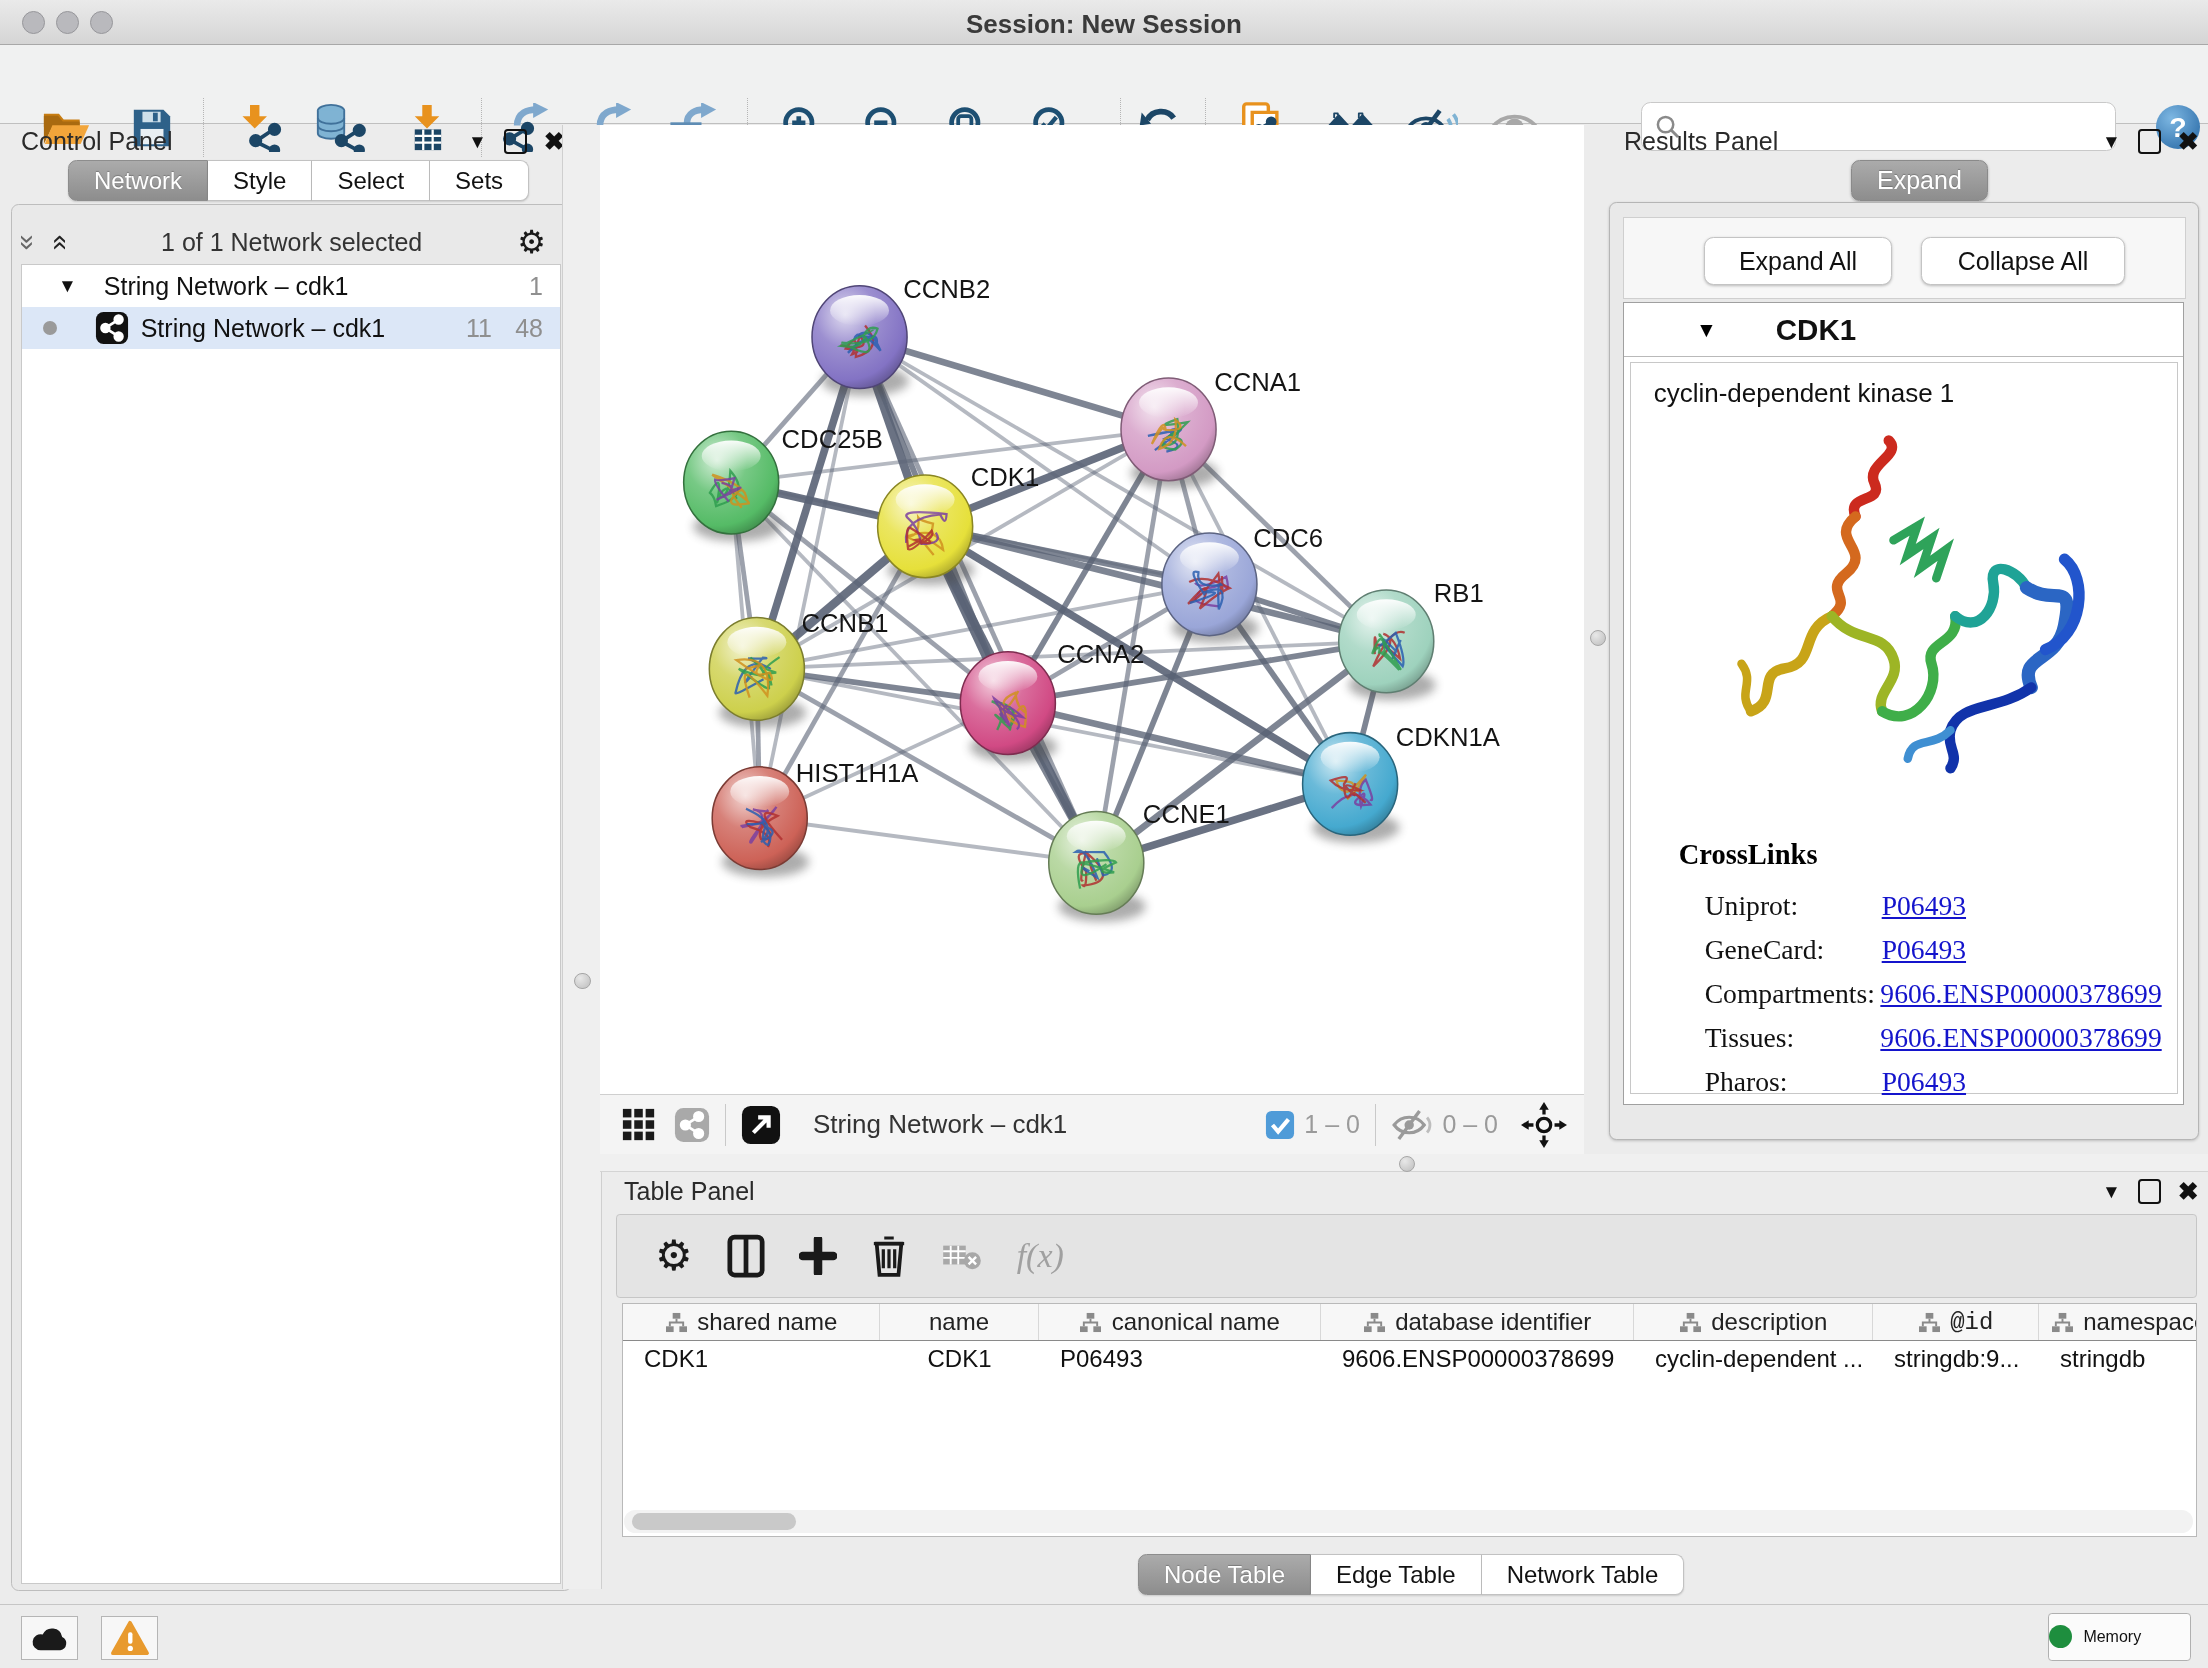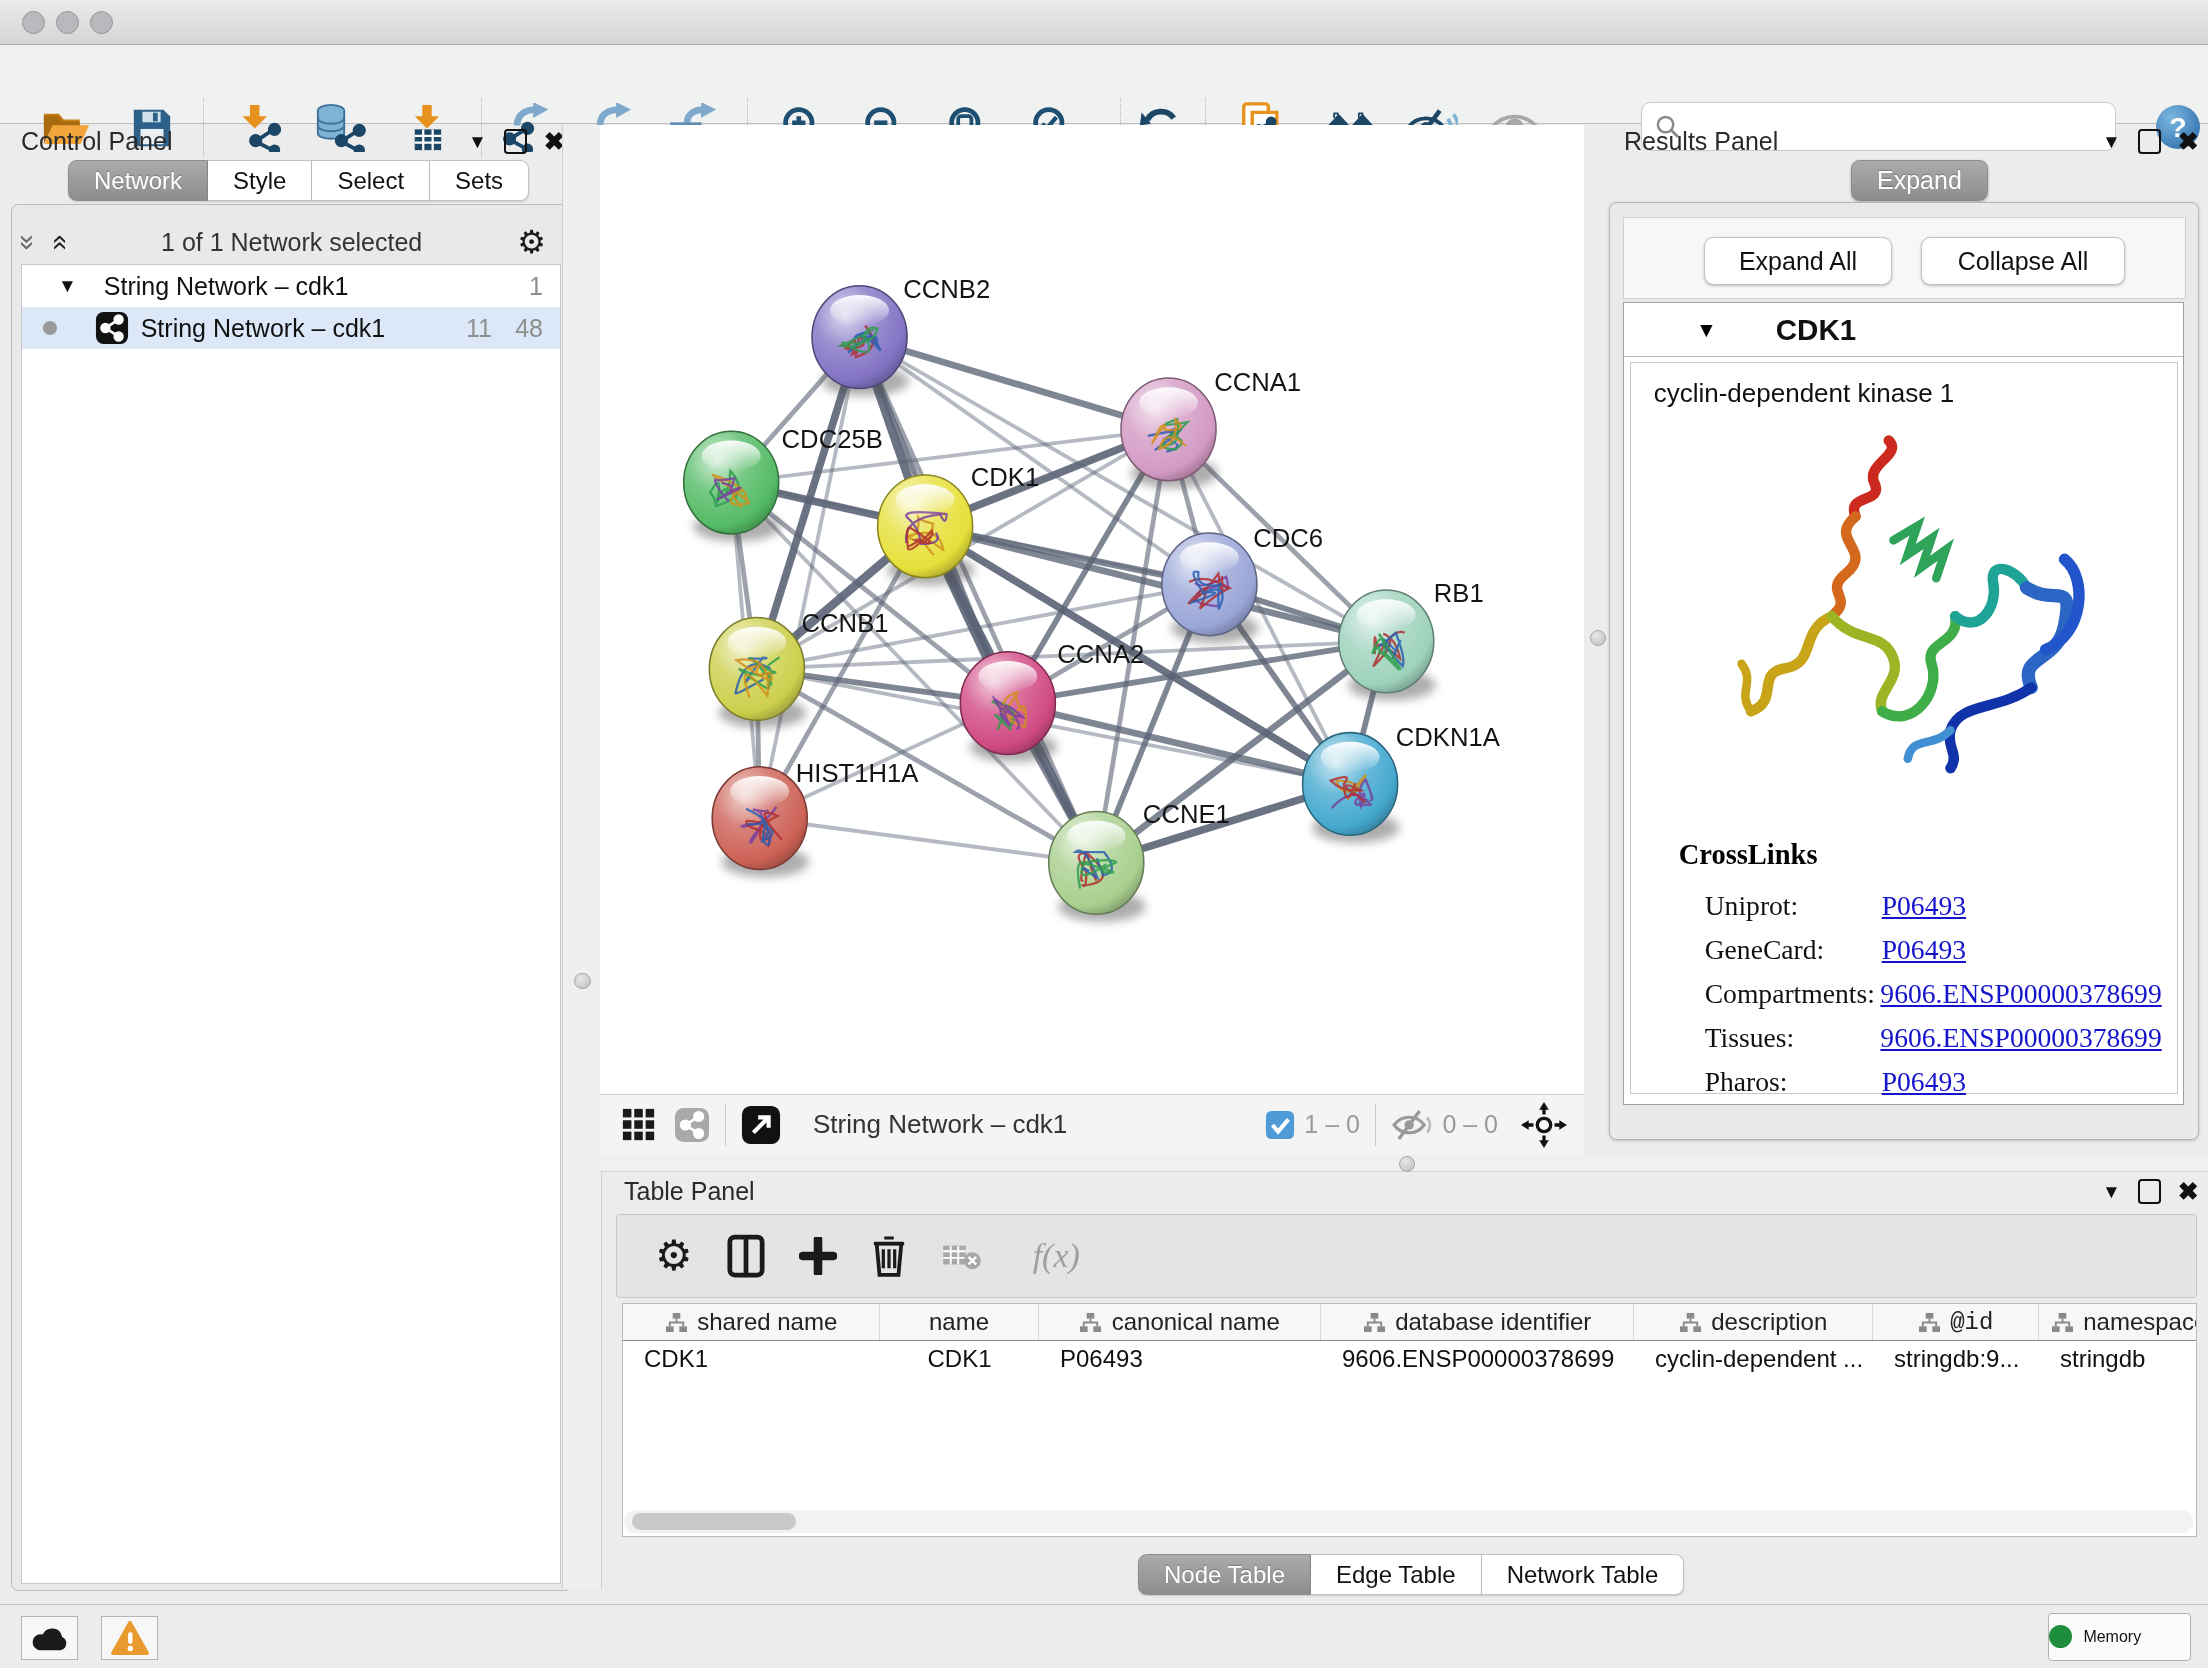--- a/index.html
+++ b/index.html
@@ -83,21 +83,21 @@
   #rp-xl-title{position:absolute;left:48px;top:476px;font-family:"Liberation Serif",serif;font-size:28.5px;font-weight:bold;color:#000;}
   #rp-xlinks{position:absolute;left:74px;top:521px;width:457px;}
   .xl-row{display:flex;height:44px;align-items:center;font-family:"Liberation Serif",serif;font-size:27.6px;color:#111;}
   .xl-label{width:177px;}
   .xl-val{color:#1414cc;text-decoration:underline;}
   
   #tp-title{position:absolute;left:624px;top:1177px;}
   #tp-controls{position:absolute;left:2102px;top:1177px;display:flex;gap:17px;align-items:center;}
   #tp-toolbar{position:absolute;left:616px;top:1214px;width:1581px;height:84px;background:#e4e4e4;
     border:1px solid #c6c6c6;border-radius:3.8px;display:flex;align-items:center;gap:34px;padding-left:38px;box-sizing:border-box;}
-  #fx-icon{font-family:"Liberation Serif",serif;font-style:italic;font-size:34px;color:#a0a0a0;margin-left:16px;}
+  #fx-icon{font-family:"Liberation Serif",serif;font-style:italic;font-size:34px;color:#a0a0a0;}
   #tp-table{position:absolute;left:622px;top:1303px;width:1575px;height:234px;background:#fff;border:1px solid #b9b9b9;overflow:hidden;box-sizing:border-box;}
   #tp-header{display:flex;height:36px;background:#f7f7f7;border-bottom:1.9px solid #8a8a8a;}
   .th{display:flex;align-items:center;justify-content:center;gap:9.5px;font-size:24px;color:#222;
     border-right:1px solid #d8d8d8;box-sizing:border-box;overflow:hidden;white-space:nowrap;flex:none;}
   #tp-row{display:flex;height:36px;}
   .td{font-size:24px;color:#111;display:flex;align-items:center;box-sizing:border-box;overflow:hidden;
     white-space:nowrap;padding-left:21px;flex:none;}
   .td.center{justify-content:center;padding-left:0;}
   #tp-hscroll{position:absolute;left:624px;top:1510px;width:1569px;height:23px;background:#f2f2f2;border-radius:11.4px;}
   #tp-hthumb{position:absolute;left:7.6px;top:2.9px;width:164px;height:17px;background:#c9c9c9;border-radius:8.6px;}
@@ -112,20 +112,21 @@
   .x-glyph{font-size:25px;font-weight:bold;color:#111;}
   .tri-glyph{font-size:19px;color:#111;}
 </style>
 </head>
 <body>
 
 <div id="titlebar">
   <div class="tlight" style="left:22px"></div>
   <div class="tlight" style="left:56px"></div>
   <div class="tlight" style="left:90px"></div>
+  <div id="win-title">Session: New Session</div>
 </div>
 
 <div id="toolbar">
   <div class="tbicon" style="left:40px">
     <svg width="49" height="44" viewBox="0 0 52 46">
       <path d="M2 8 h16 l5 6 h17 v8 H2z" fill="#c77d12"></path>
       <path d="M2 40 V10 h15 l5 6 h18 v6 H11 L2 40z" fill="#a96a10"></path>
       <path d="M11 20 h39 l-9 20 H3z" fill="#f2a53a"></path>
     </svg>
   </div>

